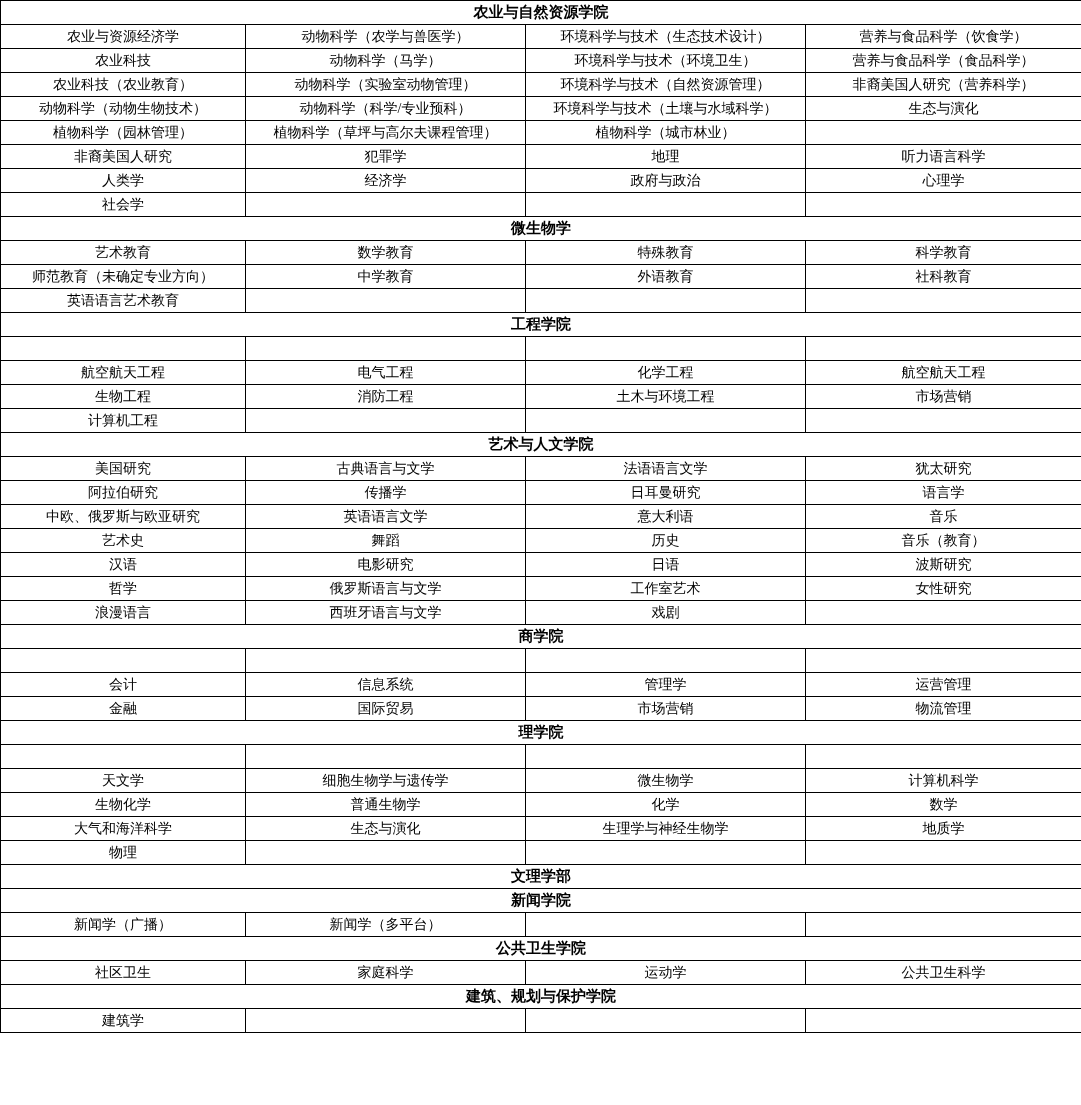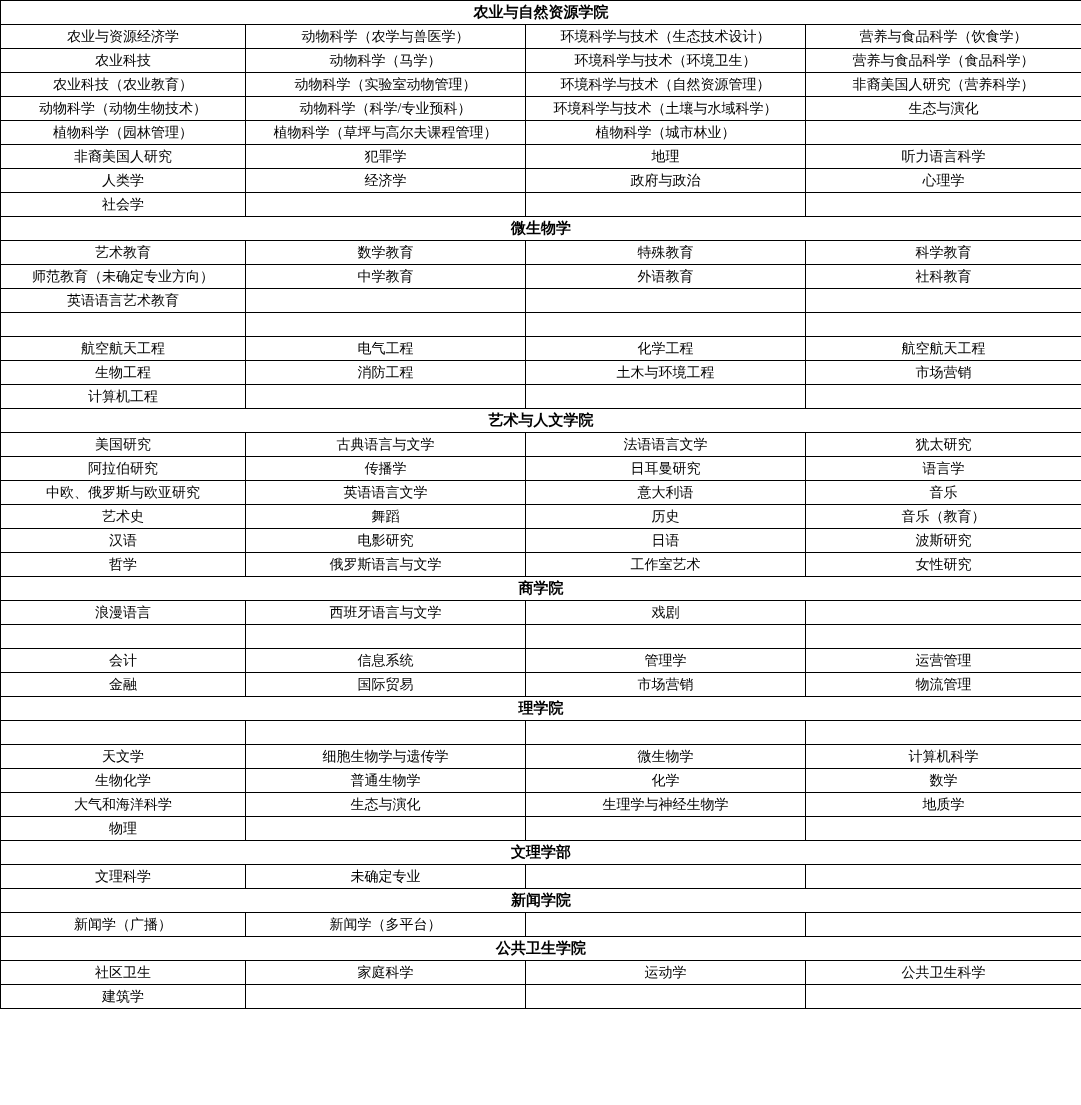--- a/index.html
+++ b/index.html
@@ -112,20 +112,23 @@
           <td>外语教育</td>
           <td>社科教育</td>
         </tr>
         <tr>
           <td>英语语言艺术教育</td>
           <td></td>
           <td></td>
           <td></td>
         </tr>
         <tr>
+          <td colspan="4" class="college-header">工程学院</td>
+        </tr>
+        <tr>
           <td></td>
           <td></td>
           <td></td>
           <td></td>
         </tr>
         <tr>
           <td>航空航天工程</td>
           <td>电气工程</td>
           <td>化学工程</td>
           <td>航空航天工程</td>
@@ -175,27 +178,27 @@
           <td>日语</td>
           <td>波斯研究</td>
         </tr>
         <tr>
           <td>哲学</td>
           <td>俄罗斯语言与文学</td>
           <td>工作室艺术</td>
           <td>女性研究</td>
         </tr>
         <tr>
-          <td colspan="4" class="college-header">商学院</td>
-        </tr>
-        <tr>
           <td>浪漫语言</td>
           <td>西班牙语言与文学</td>
           <td>戏剧</td>
           <td></td>
+        </tr>
+        <tr>
+          <td colspan="4" class="college-header">商学院</td>
         </tr>
         <tr>
           <td></td>
           <td></td>
           <td></td>
           <td></td>
         </tr>
         <tr>
           <td>会计</td>
           <td>信息系统</td>
@@ -238,42 +241,39 @@
         <tr>
           <td>物理</td>
           <td></td>
           <td></td>
           <td></td>
         </tr>
         <tr>
           <td colspan="4" class="college-header">文理学部</td>
         </tr>
         <tr>
-          <td>文理科学</td>
-          <td>未确定专业</td>
-          <td></td>
-          <td></td>
-        </tr>
-        <tr>
           <td colspan="4" class="college-header">新闻学院</td>
         </tr>
         <tr>
           <td>新闻学（广播）</td>
           <td>新闻学（多平台）</td>
           <td></td>
           <td></td>
         </tr>
         <tr>
           <td colspan="4" class="college-header">公共卫生学院</td>
         </tr>
         <tr>
           <td>社区卫生</td>
           <td>家庭科学</td>
           <td>运动学</td>
           <td>公共卫生科学</td>
+        </tr>
+        <tr>
+          <td colspan="4" class="college-header">建筑、规划与保护学院</td>
         </tr>
         <tr>
           <td>建筑学</td>
           <td></td>
           <td></td>
           <td></td>
         </tr>
       </tbody>
   </table>
 </div>

